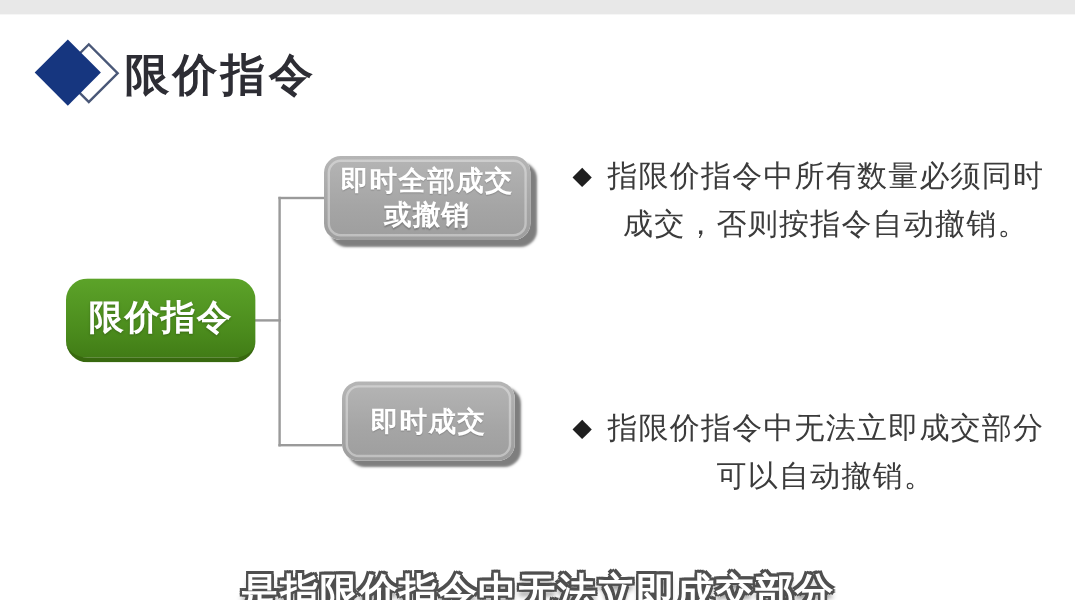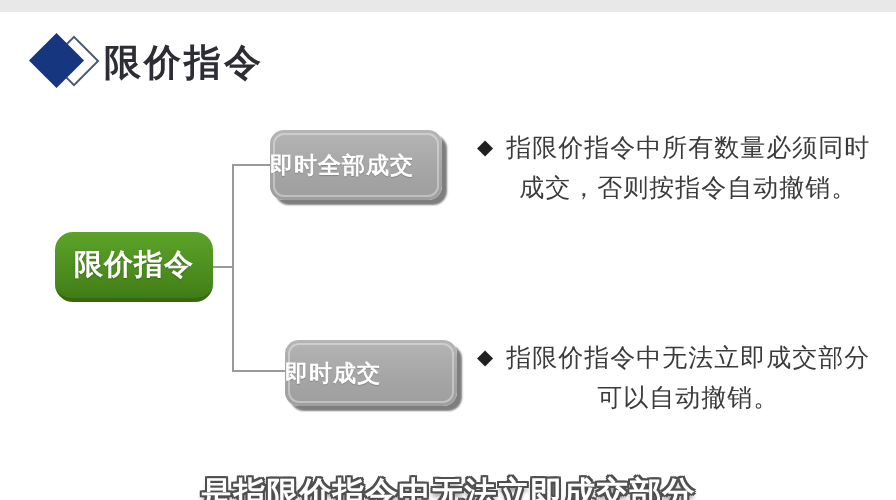--- a/index.html
+++ b/index.html
@@ -82,41 +82,41 @@
   }
 
   
   .gray-node {
     position: absolute;
     background: linear-gradient(180deg, #b5b5b5 0%, #a5a5a5 60%, #9e9e9e 100%);
     border-radius: 14px;
     box-shadow: 5px 5px 2px #7e7e7e;
     display: flex;
     flex-direction: column;
-    align-items: flex-start;
+    align-items: center;
     justify-content: center;
   }
   .gray-node::after {
     content: "";
     position: absolute;
     left: 3px; right: 3px; top: 3px; bottom: 3px;
     border: 2px solid rgba(255,255,255,0.35);
     border-radius: 11px;
     pointer-events: none;
   }
   .gray-node span {
     color: #ffffff;
     font-size: 23px;
     font-weight: bold;
     line-height: 29px;
     letter-spacing: 1px;
     text-shadow: 0 1px 1px rgba(0,0,0,0.2);
   }
   .node-top    { left: 270px; top: 118px; width: 172px; height: 70px; }
-  .node-bottom { left: 285px; top: 328px; width: 172px; height: 66px; }
+  .node-bottom { left: 285px; top: 306px; width: 144px; height: 66px; }
 
   
   .bullet {
     position: absolute;
     display: flex;
     align-items: flex-start;
   }
   .bullet-1 { left: 477px; top: 115px; }
   .bullet-2 { left: 477px; top: 325px; }
   .bullet-marker {
@@ -169,20 +169,21 @@
   <div class="line h-top"></div>
   <div class="line h-mid"></div>
   <div class="line h-bottom"></div>
 
   <div class="root-node">
     <span>限价指令</span>
   </div>
 
   <div class="gray-node node-top">
     <span>即时全部成交</span>
+    <span>或撤销</span>
   </div>
 
   <div class="gray-node node-bottom">
     <span>即时成交</span>
   </div>
 
   <div class="bullet bullet-1">
     <span class="bullet-marker">◆</span>
     <span class="bullet-text">指限价指令中所有数量必须同时成交，否则按指令自动撤销。</span>
   </div>

